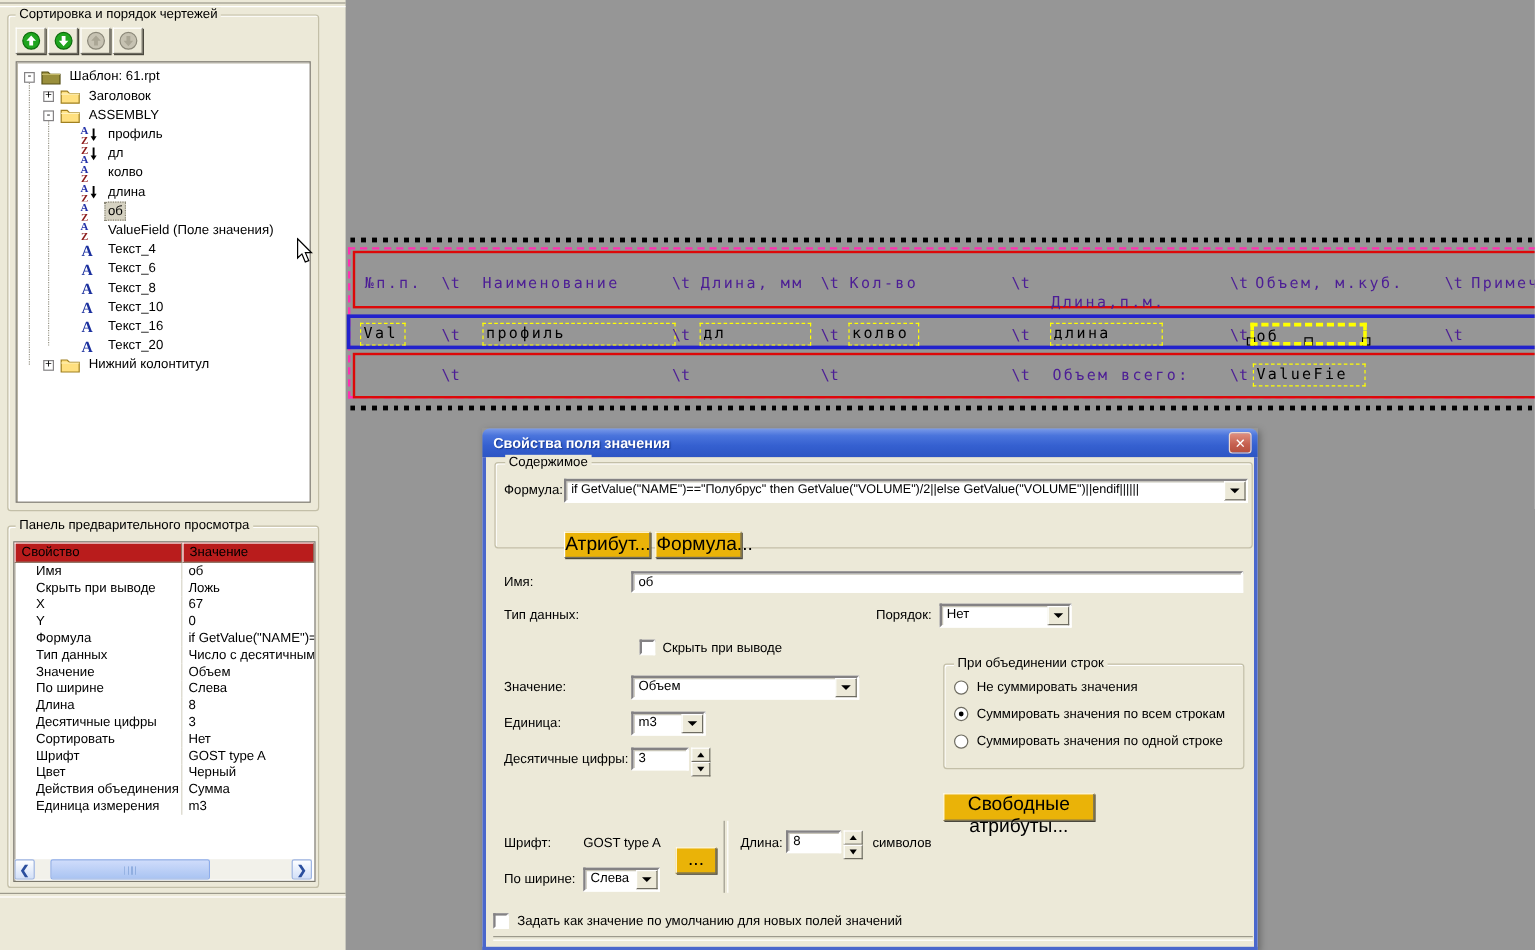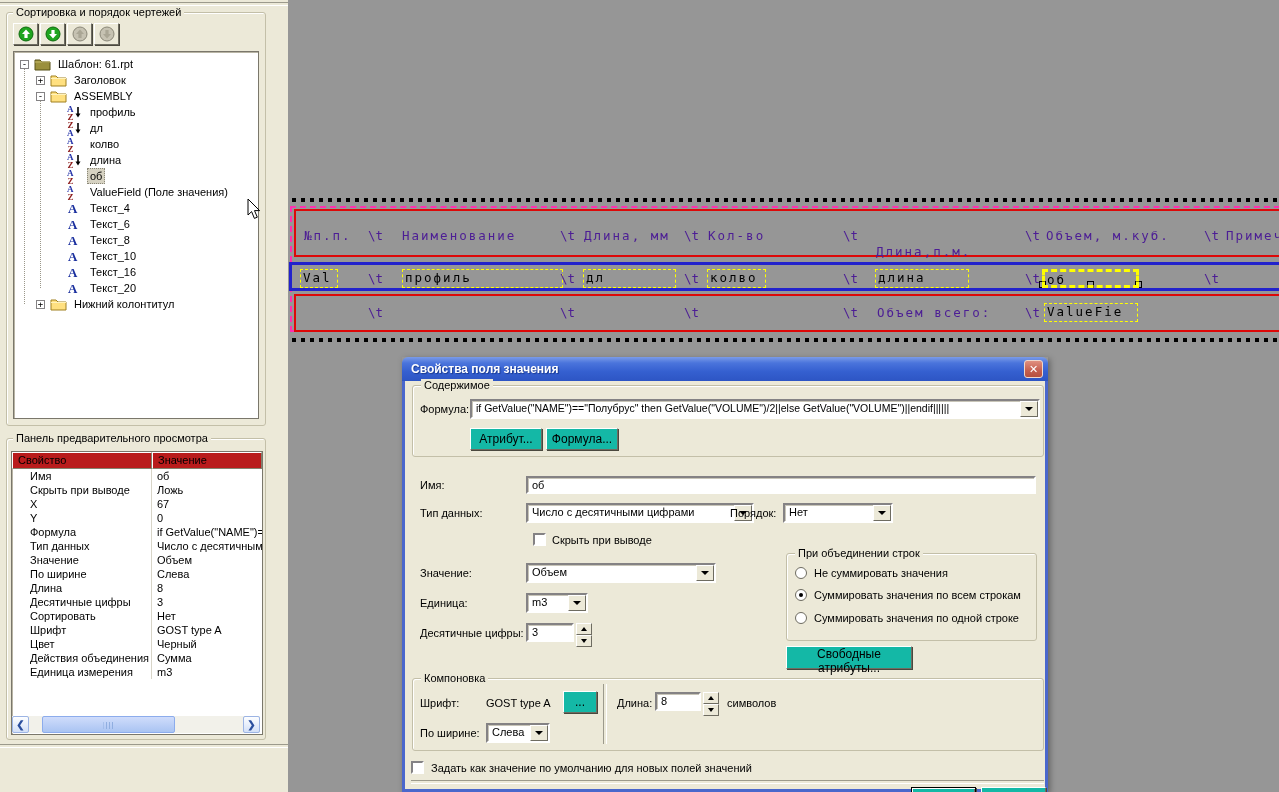--- a/index.html
+++ b/index.html
@@ -99,22 +99,22 @@
   .dlg-caption{position:absolute;top:-7px;left:8px;background:#ece9d8;padding:0 3px;white-space:nowrap;}
   .lbl{position:absolute;white-space:nowrap;}
   .sunken{box-sizing:border-box;background:#fff;border:2px solid;border-color:#848284 #fff #fff #848284;
       box-shadow:inset 1px 1px 0 #c8c5b8;}
   .field-text{position:absolute;left:4px;top:1px;right:2px;white-space:nowrap;overflow:hidden;line-height:13px;}
   .combo{position:absolute;}
   .combo .box{position:absolute;inset:0;}
   .combo-arrow{position:absolute;right:2px;top:2px;bottom:2px;width:16px;background:#ece9d8;
       border:1px solid;border-color:#fff #6e6c61 #6e6c61 #fff;display:flex;align-items:center;justify-content:center;}
   .combo-arrow::after{content:"";border:4px solid transparent;border-top:4px solid #000;margin-top:4px;}
-  .btn{position:absolute;background:#14b8a6;border:1px solid;border-color:#fff #6e6c61 #6e6c61 #fff;
-      box-shadow:1px 1px 0 #4a483e;font-size:12px;font-family:"Liberation Sans",sans-serif;padding:0;}
+  .btn{position:absolute;background:#eab308;border:1px solid;border-color:#fff #6e6c61 #6e6c61 #fff;
+      box-shadow:1px 1px 0 #4a483e;font-size:16px;font-family:"Liberation Sans",sans-serif;padding:0;margin-top:15px;}
   .btn.focused{border:1px solid #000;box-shadow:inset 1px 1px 0 #fff,inset -1px -1px 0 #6e6c61,1px 1px 0 #4a483e;}
   .checkbox{position:absolute;width:13px;height:13px;box-sizing:border-box;background:#fff;
       border:2px solid;border-color:#848284 #fff #fff #848284;}
   .radio{position:absolute;width:12px;height:12px;border-radius:50%;box-sizing:border-box;
       background:#fff;border:1px solid #6e6c61;}
   .radio.checked::after{content:"";position:absolute;left:3px;top:3px;width:4px;height:4px;border-radius:50%;background:#000;}
   .spin{position:absolute;}
   .spin .sp-box{position:absolute;left:0;top:0;bottom:0;}
   .spin .sp-btns{position:absolute;right:0;top:0;bottom:0;width:16px;display:flex;flex-direction:column;}
   .sp-btn{flex:1;background:#ece9d8;border:1px solid;border-color:#fff #6e6c61 #6e6c61 #fff;
@@ -446,26 +446,20 @@
         <span class="combo-arrow"></span>
       </div>
       <button class="btn" style="left:65px;top:47px;width:72px;height:22px;">Атрибут...</button>
       <button class="btn" style="left:141px;top:47px;width:72px;height:22px;">Формула...</button>
 
       <span class="lbl" style="left:15px;top:98px;">Имя:</span>
       <div class="sunken" style="position:absolute;left:121px;top:95px;width:510px;height:18px;">
         <span class="field-text">об</span>
       </div>
       <span class="lbl" style="left:15px;top:126px;">Тип данных:</span>
-      <div class="combo" style="left:121px;top:122px;width:228px;height:20px;">
-        <div class="box sunken">
-            <span class="field-text">Число с десятичными цифрами</span>
-          </div>
-        <span class="combo-arrow"></span>
-      </div>
       <span class="lbl" style="left:325px;top:126px;">Порядок:</span>
       <div class="combo" style="left:378px;top:122px;width:110px;height:20px;">
         <div class="box sunken">
             <span class="field-text">Нет</span>
           </div>
         <span class="combo-arrow"></span>
       </div>
       <span class="checkbox" style="left:128px;top:152px;"></span>
       <span class="lbl" style="left:147px;top:153px;">Скрыть при выводе</span>
 
@@ -498,23 +492,20 @@
         <div class="sp-box sunken" style="width:48px;">
             <span class="field-text">3</span>
           </div>
         <div class="sp-btns">
             <button class="sp-btn up"></button>
             <button class="sp-btn down"></button>
           </div>
       </div>
       <button class="btn" style="left:381px;top:265px;width:126px;height:23px;">Свободные атрибуты...</button>
 
-      <div class="dlg-group" style="left:7px;top:297px;width:630px;height:71px;">
-        <span class="dlg-caption">Компоновка</span>
-      </div>
       <span class="lbl" style="left:15px;top:316px;">Шрифт:</span>
       <span class="lbl" style="left:81px;top:316px;">GOST type A</span>
       <button class="btn" style="left:158px;top:310px;width:34px;height:22px;">...</button>
       <div class="vdiv" style="left:198px;top:303px;height:60px;"></div>
       <span class="lbl" style="left:212px;top:316px;">Длина:</span>
       <div class="spin" style="left:250px;top:311px;width:64px;height:19px;">
         <div class="sp-box sunken" style="width:46px;">
             <span class="field-text">8</span>
           </div>
         <div class="sp-btns">

